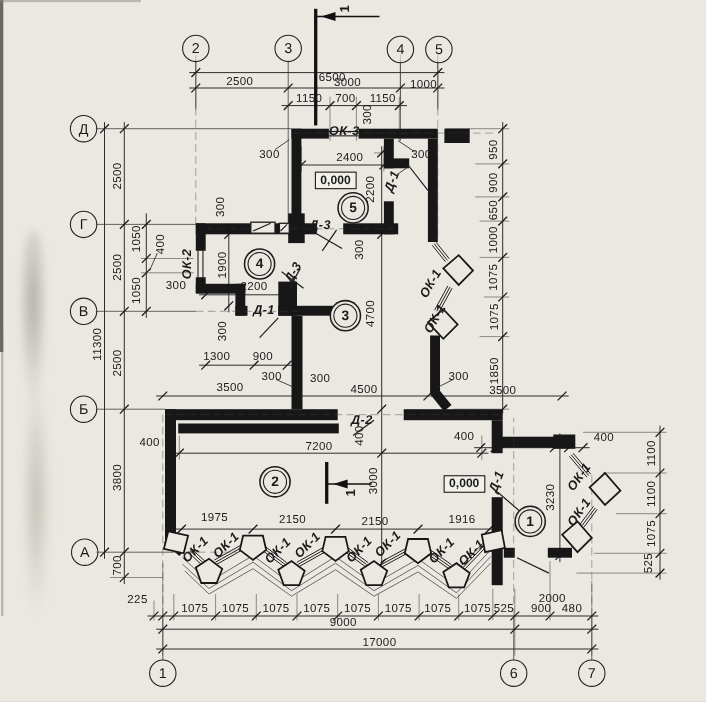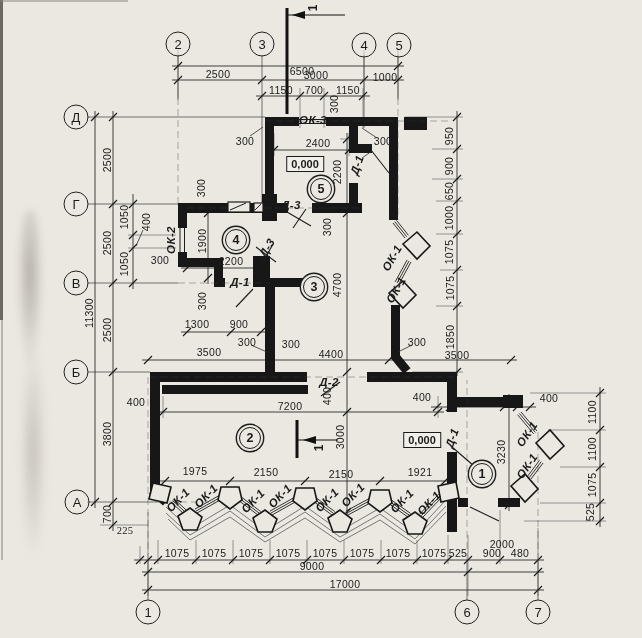--- a/index.html
+++ b/index.html
@@ -318,44 +318,44 @@
       <span class="lbl k-v" style="left: 89px; top: 313px; transform: translate(-50%, -50%) rotate(-90deg);">11300</span>
       <span class="lbl k-v" style="left: 107px; top: 160px; transform: translate(-50%, -50%) rotate(-90deg);">2500</span>
       <span class="lbl k-v" style="left: 107px; top: 243px; transform: translate(-50%, -50%) rotate(-90deg);">2500</span>
       <span class="lbl k-v" style="left: 107px; top: 330px; transform: translate(-50%, -50%) rotate(-90deg);">2500</span>
       <span class="lbl k-v" style="left: 107px; top: 434px; transform: translate(-50%, -50%) rotate(-90deg);">3800</span>
       <span class="lbl k-v" style="left: 107px; top: 514px; transform: translate(-50%, -50%) rotate(-90deg);">700</span>
       <span class="lbl k-v" style="left: 124px; top: 217px; transform: translate(-50%, -50%) rotate(-90deg);">1050</span>
       <span class="lbl k-v" style="left: 146px; top: 222px; transform: translate(-50%, -50%) rotate(-90deg);">400</span>
       <span class="lbl k-v" style="left: 124px; top: 264px; transform: translate(-50%, -50%) rotate(-90deg);">1050</span>
       <span class="lbl k-d" style="left: 136px; top: 402px; transform: translate(-50%, -50%) rotate(0deg);">400</span>
-      <span class="lbl k-d" style="left: 125px; top: 530px; transform: translate(-50%, -50%) rotate(0deg); font-family: Liberation Serif, serif;">225</span>
+      <span class="lbl k-d" style="left: 125px; top: 545px; transform: translate(-50%, -50%) rotate(0deg);">225</span>
       <span class="lbl k-v" style="left: 449px; top: 136px; transform: translate(-50%, -50%) rotate(-90deg);">950</span>
       <span class="lbl k-v" style="left: 449px; top: 166px; transform: translate(-50%, -50%) rotate(-90deg);">900</span>
       <span class="lbl k-v" style="left: 449px; top: 191px; transform: translate(-50%, -50%) rotate(-90deg);">650</span>
       <span class="lbl k-v" style="left: 449px; top: 218px; transform: translate(-50%, -50%) rotate(-90deg);">1000</span>
       <span class="lbl k-v" style="left: 449px; top: 252px; transform: translate(-50%, -50%) rotate(-90deg);">1075</span>
       <span class="lbl k-v" style="left: 450px; top: 288px; transform: translate(-50%, -50%) rotate(-90deg);">1075</span>
       <span class="lbl k-v" style="left: 450px; top: 337px; transform: translate(-50%, -50%) rotate(-90deg);">1850</span>
       <span class="lbl k-d" style="left: 209px; top: 352px; transform: translate(-50%, -50%) rotate(0deg);">3500</span>
-      <span class="lbl k-d" style="left: 331px; top: 354px; transform: translate(-50%, -50%) rotate(0deg);">4400</span>
+      <span class="lbl k-d" style="left: 331px; top: 354px; transform: translate(-50%, -50%) rotate(0deg);">4500</span>
       <span class="lbl k-d" style="left: 457px; top: 355px; transform: translate(-50%, -50%) rotate(0deg);">3500</span>
       <span class="lbl k-t" style="left: 329px; top: 382px; transform: translate(-50%, -50%) rotate(0deg);">Д-2</span>
       <span class="lbl k-v" style="left: 327px; top: 396px; transform: translate(-50%, -50%) rotate(-90deg);">400</span>
       <span class="lbl k-d" style="left: 290px; top: 406px; transform: translate(-50%, -50%) rotate(0deg);">7200</span>
       <span class="lbl k-d" style="left: 422px; top: 397px; transform: translate(-50%, -50%) rotate(0deg);">400</span>
       <span class="lbl k-d" style="left: 480px; top: 403px; transform: translate(-50%, -50%) rotate(0deg);">1600</span>
       <span class="lbl k-d" style="left: 549px; top: 398px; transform: translate(-50%, -50%) rotate(0deg);">400</span>
       <span class="lbl k-v" style="left: 340px; top: 437px; transform: translate(-50%, -50%) rotate(-90deg);">3000</span>
       <span class="lbl k-td" style="left: 452px; top: 438px; transform: translate(-50%, -50%) rotate(-70deg);">Д-1</span>
       <span class="lbl k-v" style="left: 501px; top: 452px; transform: translate(-50%, -50%) rotate(-90deg);">3230</span>
       <span class="lbl k-d" style="left: 195px; top: 471px; transform: translate(-50%, -50%) rotate(0deg);">1975</span>
       <span class="lbl k-d" style="left: 266px; top: 472px; transform: translate(-50%, -50%) rotate(0deg);">2150</span>
       <span class="lbl k-d" style="left: 341px; top: 474px; transform: translate(-50%, -50%) rotate(0deg);">2150</span>
-      <span class="lbl k-d" style="left: 420px; top: 472px; transform: translate(-50%, -50%) rotate(0deg);">1921</span>
+      <span class="lbl k-d" style="left: 420px; top: 472px; transform: translate(-50%, -50%) rotate(0deg);">1916</span>
       <span class="lbl k-td" style="left: 178px; top: 500px; transform: translate(-50%, -50%) rotate(-45deg);">ОК-1</span>
       <span class="lbl k-td" style="left: 206px; top: 496px; transform: translate(-50%, -50%) rotate(-45deg);">ОК-1</span>
       <span class="lbl k-td" style="left: 253px; top: 501px; transform: translate(-50%, -50%) rotate(-45deg);">ОК-1</span>
       <span class="lbl k-td" style="left: 280px; top: 496px; transform: translate(-50%, -50%) rotate(-45deg);">ОК-1</span>
       <span class="lbl k-td" style="left: 327px; top: 500px; transform: translate(-50%, -50%) rotate(-45deg);">ОК-1</span>
       <span class="lbl k-td" style="left: 353px; top: 495px; transform: translate(-50%, -50%) rotate(-45deg);">ОК-1</span>
       <span class="lbl k-td" style="left: 402px; top: 501px; transform: translate(-50%, -50%) rotate(-45deg);">ОК-1</span>
       <span class="lbl k-td" style="left: 429px; top: 503px; transform: translate(-50%, -50%) rotate(-45deg);">ОК-1</span>
       <span class="lbl k-td" style="left: 392px; top: 258px; transform: translate(-50%, -50%) rotate(-60deg);">ОК-1</span>
       <span class="lbl k-td" style="left: 396px; top: 290px; transform: translate(-50%, -50%) rotate(-60deg);">ОК-1</span>

